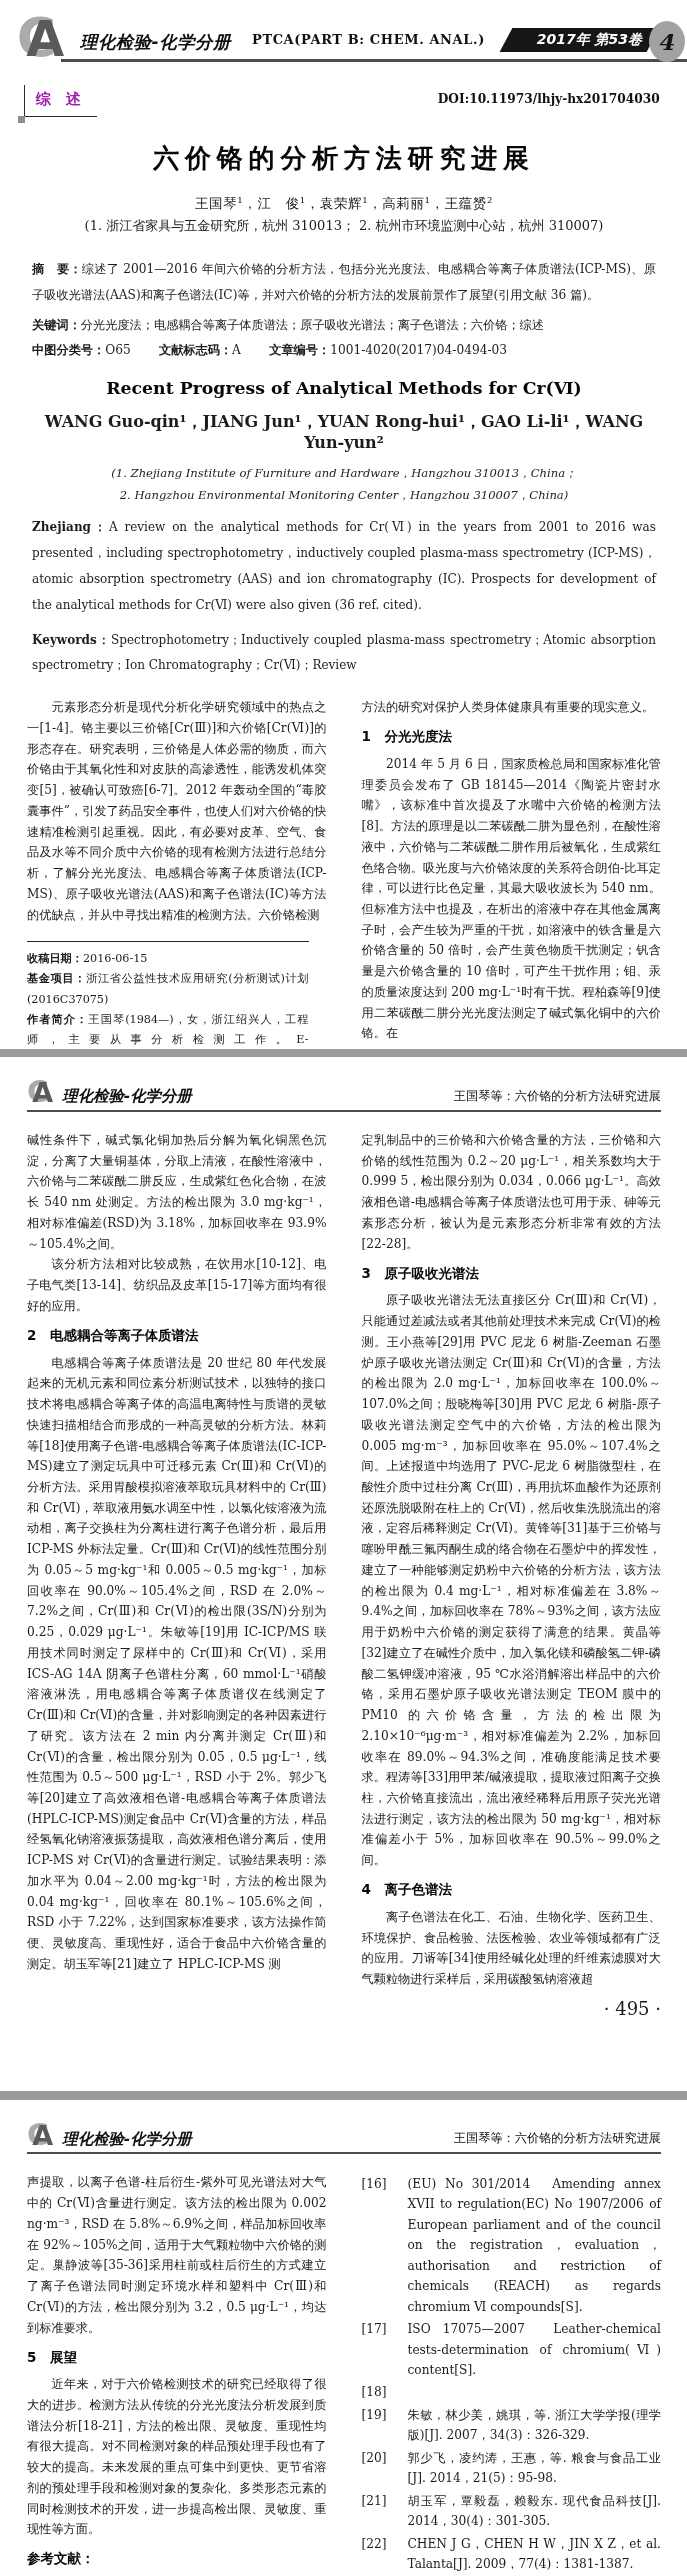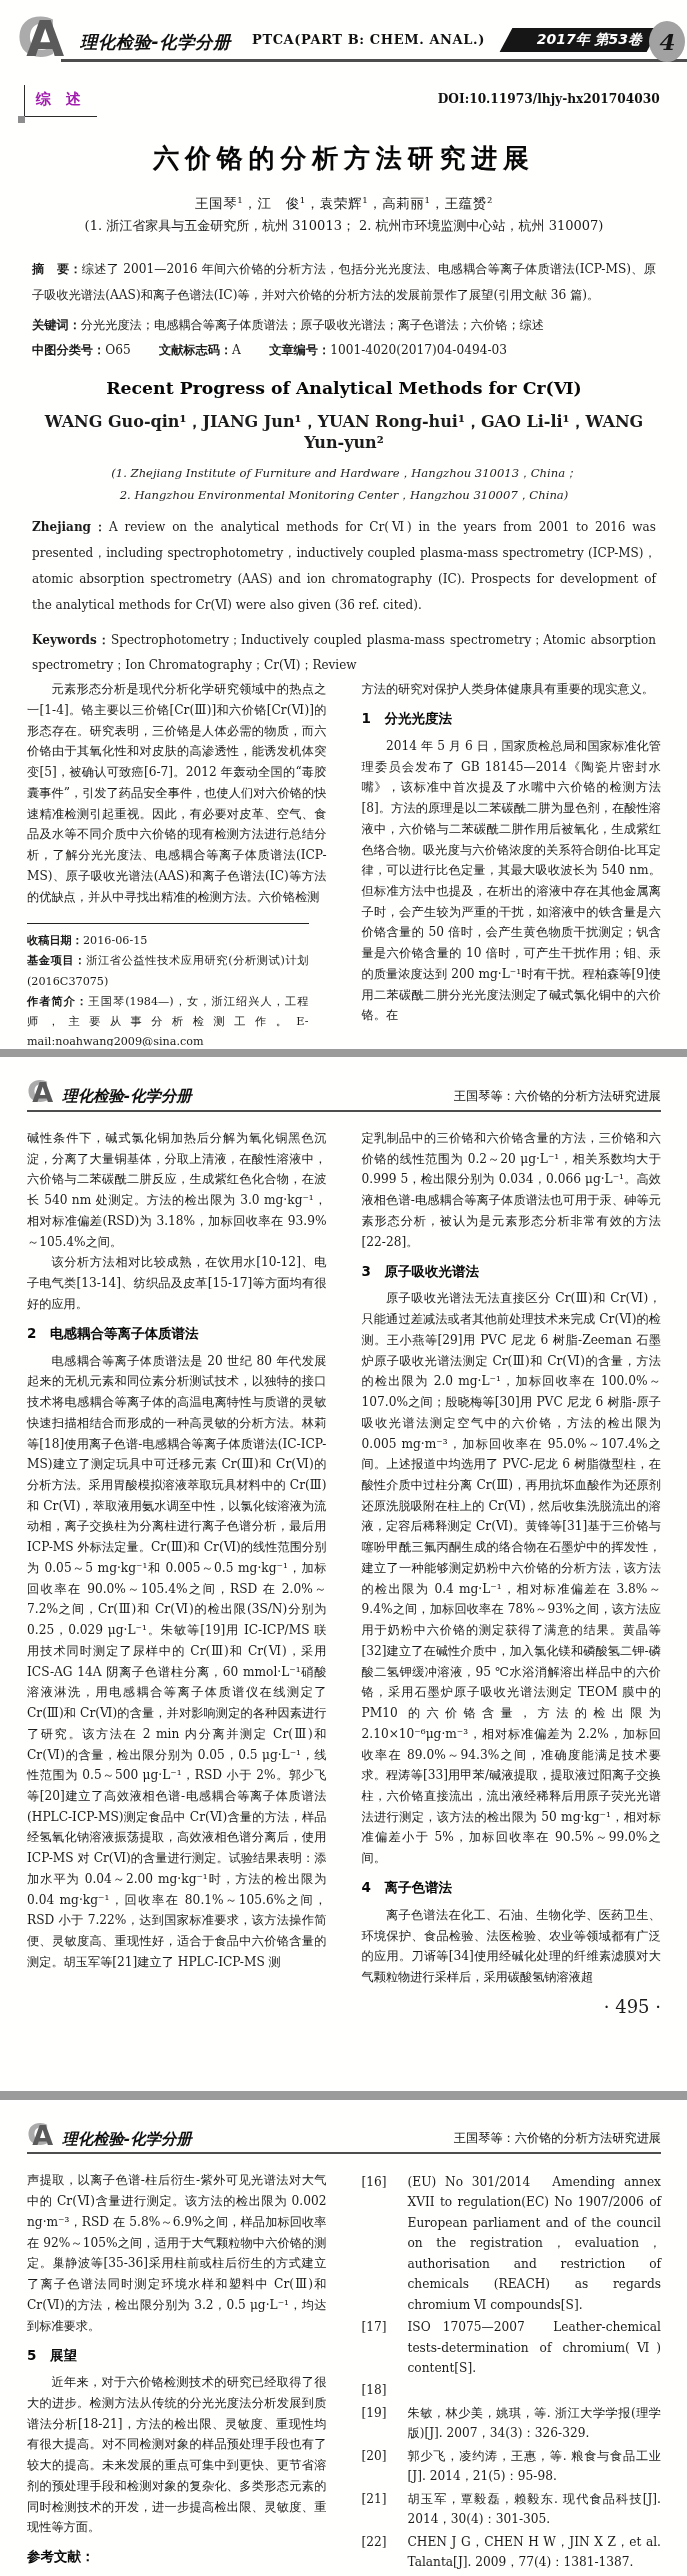--- a/index.html
+++ b/index.html
@@ -44,21 +44,21 @@
   .clc-row b{font-family:"DejaVu Sans",sans-serif;font-weight:bold;}
   .clc-row .sp{display:inline-block;width:24.4px;}
 
   .en-title{font-weight:bold;font-size:17.3px;text-align:center;margin:11.6px 0 14px;color:#080808;}
   .en-authors{text-align:center;font-weight:bold;font-size:16px;margin-bottom:10.3px;}
   .en-affil{text-align:center;font-style:italic;font-size:11.6px;line-height:1.9;}
   .en-blk{font-size:12px;line-height:2.15;text-align:justify;margin:9px 5.1px 0;}
   .en-blk b{font-weight:bold;}
 
   
-  .cols{display:flex;gap:35px;}
+  .cols{display:flex;gap:35px;margin-top:18px;}
   .col{flex:1;min-width:0;display:flex;flex-direction:column;}
   .para{font-size:12.2px;line-height:1.70;text-align:justify;margin:0;}
   .indent{text-indent:2em;}
   .sec{font-family:"DejaVu Sans",sans-serif;font-weight:bold;font-size:13.5px;margin:10.3px 0 7.7px;color:#0a0a0a;}
 
   .footnote{margin-top:15.4px;border-top:1.3px solid #222;padding-top:7.7px;width:94%;
     font-size:11.2px;line-height:1.8;text-align:justify;}
   .footnote b{font-family:"DejaVu Sans",sans-serif;font-weight:bold;}
   .pageno-right{text-align:right;margin-top:7.7px;font-size:18px;}
 

